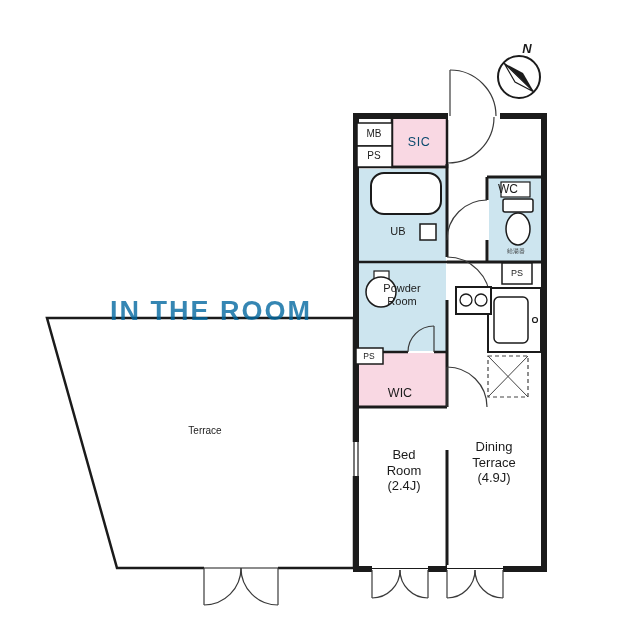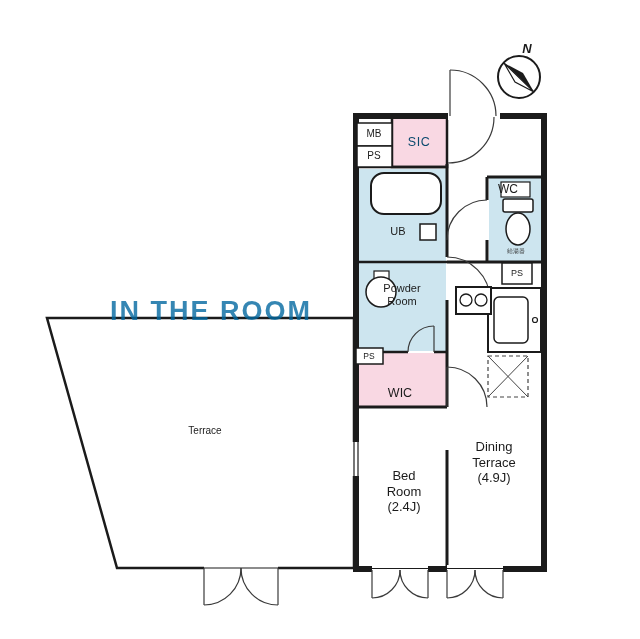--- a/index.html
+++ b/index.html
@@ -162,21 +162,21 @@
   <div class="lbl" style="left:517px;top:273px;font-size:9px;">PS</div>
 
   <div class="lbl" style="left:402px;top:295px;font-size:11px;">
     <span>Powder</span>
     <span>Room</span>
   </div>
 
   <div class="lbl" style="left:369px;top:356px;font-size:8.5px;">PS</div>
   <div class="lbl" style="left:400px;top:393px;font-size:12.5px;">WIC</div>
 
-  <div class="lbl" style="left:404px;top:470px;font-size:13px;margin-top:21px;">
+  <div class="lbl" style="left:404px;top:470px;font-size:13px;">
     <span>Bed</span>
     <span>Room</span>
     <span>(2.4J)</span>
   </div>
 
   <div class="lbl" style="left:494px;top:462px;font-size:13px;">
     <span>Dining</span>
     <span>Terrace</span>
     <span>(4.9J)</span>
   </div>

